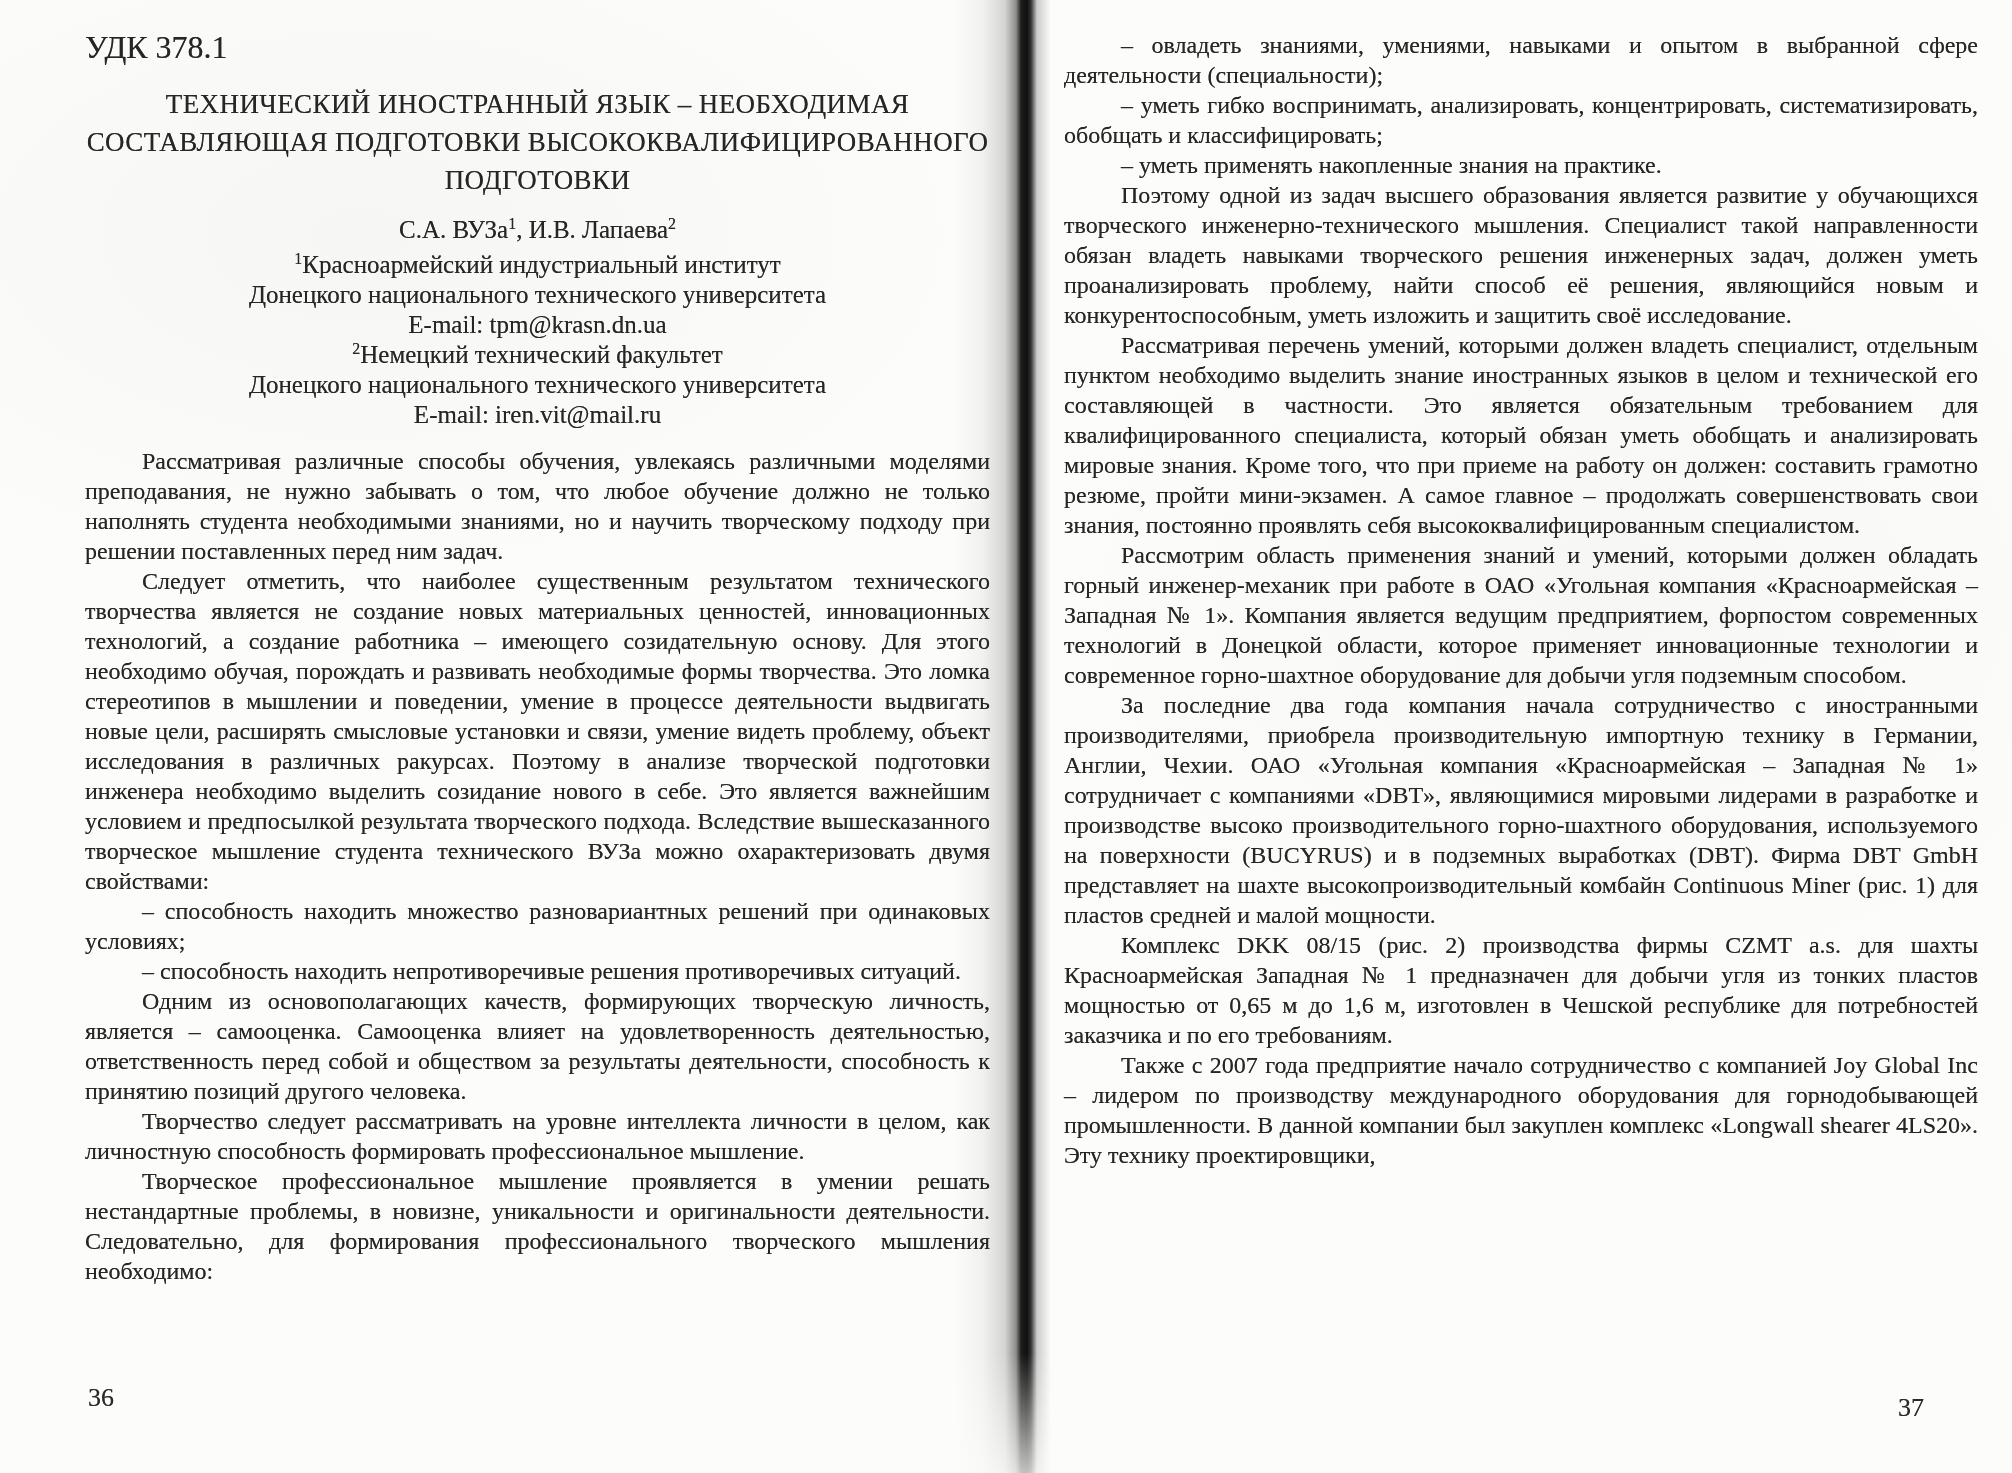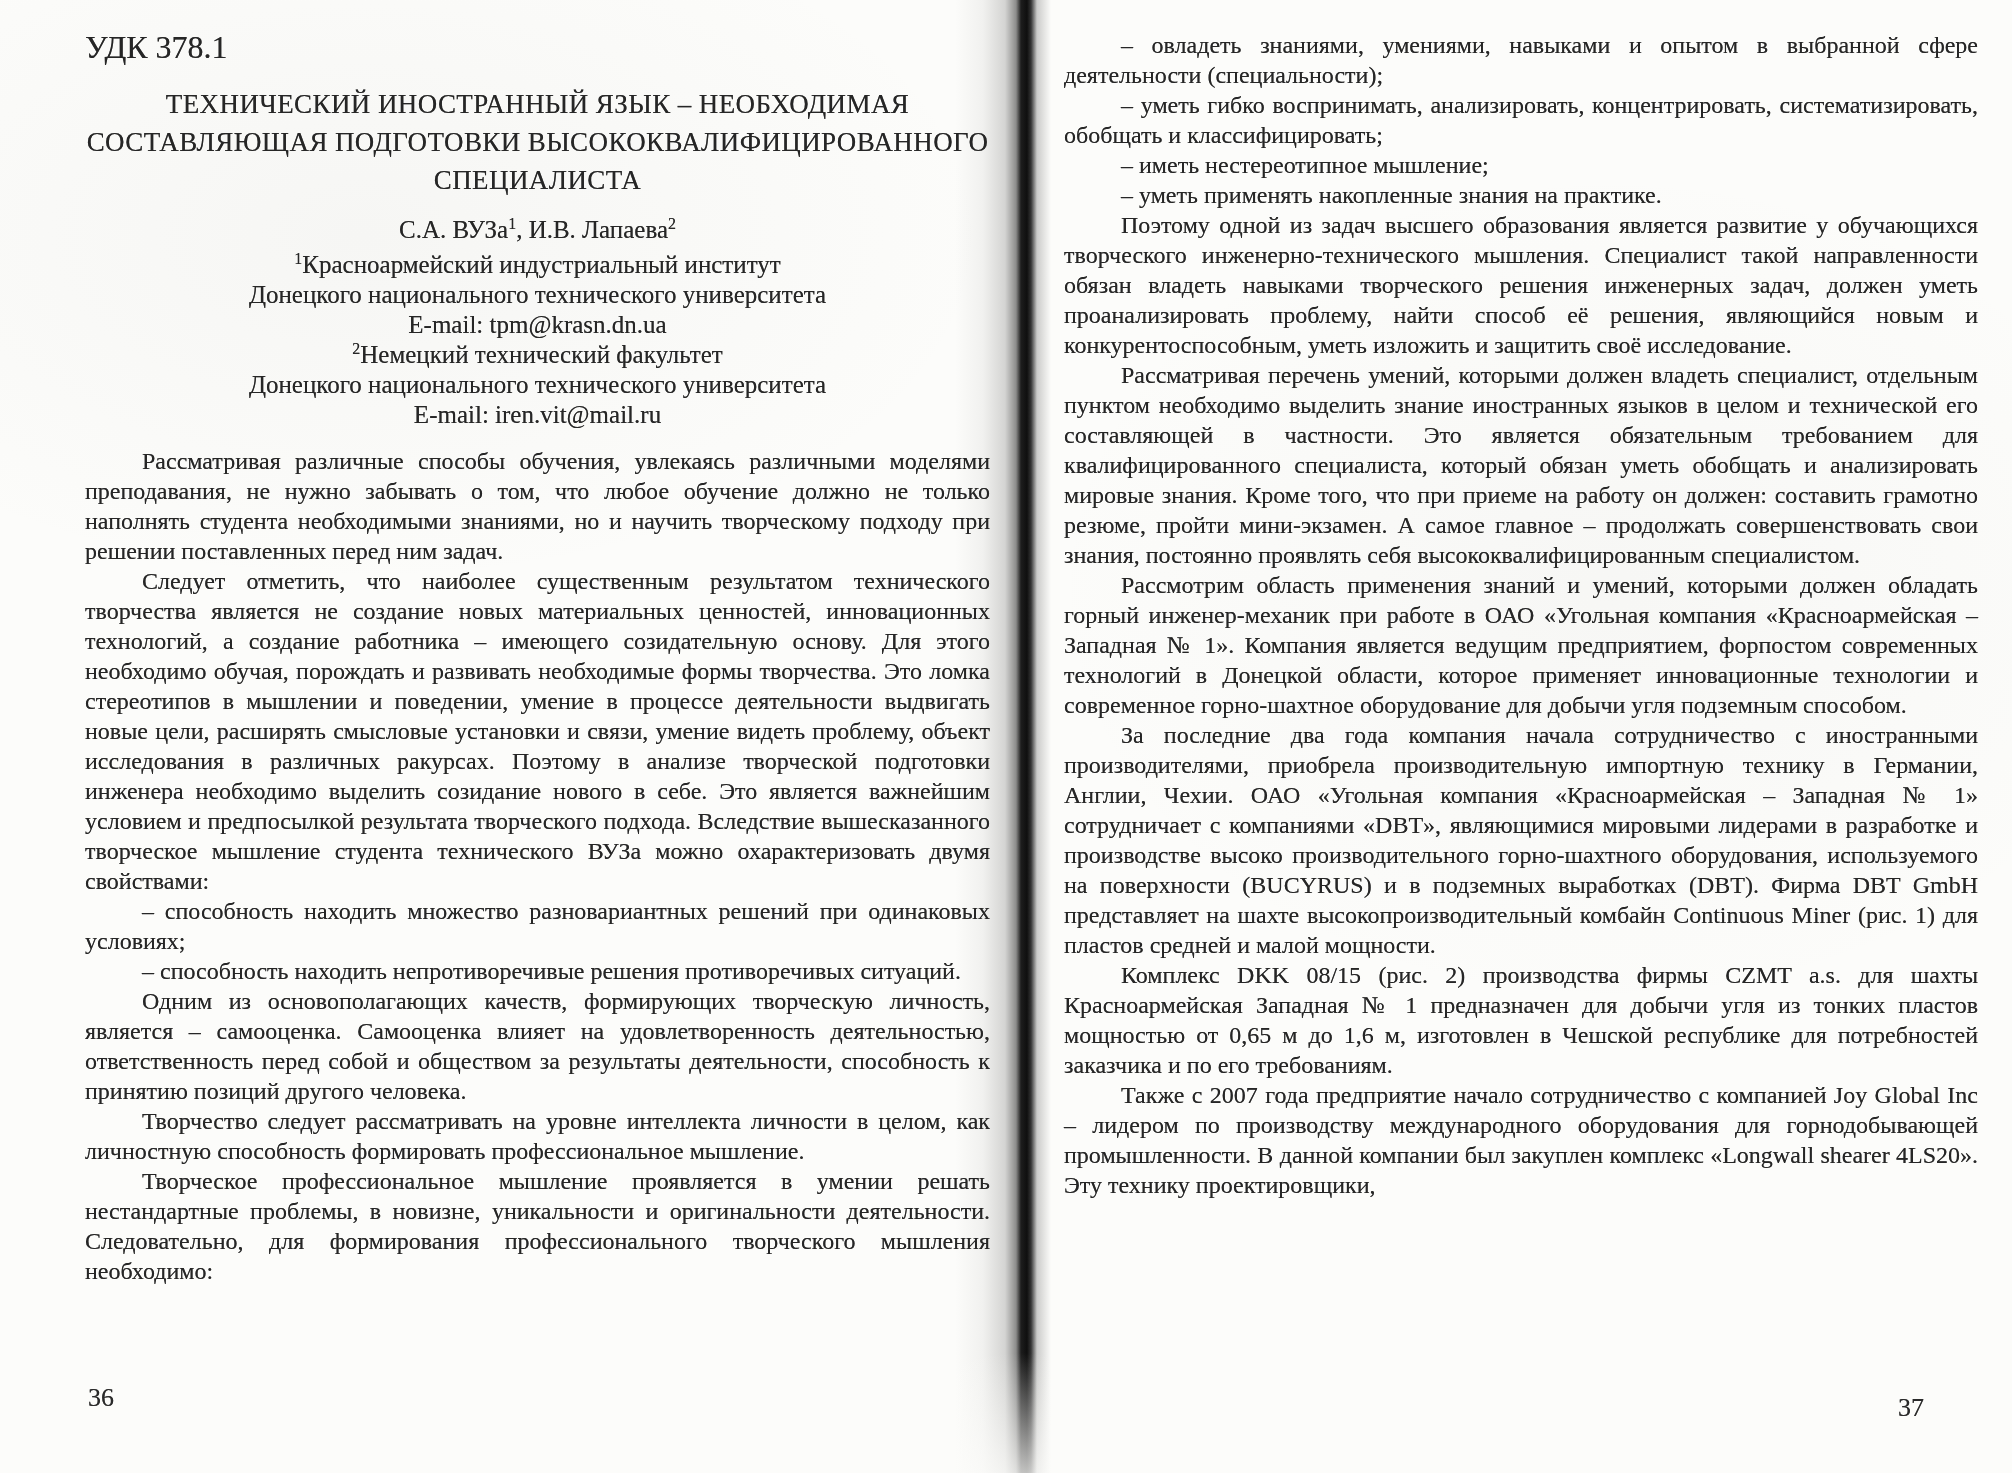--- a/index.html
+++ b/index.html
@@ -109,21 +109,21 @@
 <body>
 
 <div class="scan">
 
   <section class="page page-left txt">
     <div class="udc">УДК 378.1</div>
 
     <h1 class="title">
       <span class="title-line">ТЕХНИЧЕСКИЙ ИНОСТРАННЫЙ ЯЗЫК – НЕОБХОДИМАЯ</span>
       <span class="title-line">СОСТАВЛЯЮЩАЯ ПОДГОТОВКИ ВЫСОКОКВАЛИФИЦИРОВАННОГО</span>
-      <span class="title-line">СПЕЦИАЛИСТА</span>
+      <span class="title-line">ПОДГОТОВКИ</span>
     </h1>
 
     <div class="authors">
       <span>С.А. ВУЗа</span><sup>1</sup><span>, </span><span>И.В. Лапаева</span><sup>2</sup>
     </div>
 
     <div class="affiliations">
       <span class="affil-line"><sup class="affil-sup">1</sup><span>Красноармейский индустриальный институт</span></span>
       <span class="affil-line"><sup class="affil-sup"></sup><span>Донецкого национального технического университета</span></span>
       <span class="affil-line"><sup class="affil-sup"></sup><span>E-mail: tpm@krasn.dn.ua</span></span>
@@ -142,21 +142,20 @@
       <p>Творческое профессиональное мышление проявляется в умении решать нестандартные проблемы, в новизне, уникальности и оригинальности деятельности. Следовательно, для формирования профессионального творческого мышления необходимо:</p>
     </div>
   </section>
 
   <div class="gutter"></div>
 
   <section class="page page-right txt">
     <div class="body">
       <p>– овладеть знаниями, умениями, навыками и опытом в выбранной сфере деятельности (специальности);</p>
       <p>– уметь гибко воспринимать, анализировать, концентрировать, систематизировать, обобщать и классифицировать;</p>
-      <p>– иметь нестереотипное мышление;</p>
       <p>– уметь применять накопленные знания на практике.</p>
       <p>Поэтому одной из задач высшего образования является развитие у обучающихся творческого инженерно-технического мышления. Специалист такой направленности обязан владеть навыками творческого решения инженерных задач, должен уметь проанализировать проблему, найти способ её решения, являющийся новым и конкурентоспособным, уметь изложить и защитить своё исследование.</p>
       <p>Рассматривая перечень умений, которыми должен владеть специалист, отдельным пунктом необходимо выделить знание иностранных языков в целом и технической его составляющей в частности. Это является обязательным требованием для квалифицированного специалиста, который обязан уметь обобщать и анализировать мировые знания. Кроме того, что при приеме на работу он должен: составить грамотно резюме, пройти мини-экзамен. А самое главное – продолжать совершенствовать свои знания, постоянно проявлять себя высококвалифицированным специалистом.</p>
       <p>Рассмотрим область применения знаний и умений, которыми должен обладать горный инженер-механик при работе в ОАО «Угольная компания «Красноармейская – Западная № 1». Компания является ведущим предприятием, форпостом современных технологий в Донецкой области, которое применяет инновационные технологии и современное горно-шахтное оборудование для добычи угля подземным способом.</p>
       <p>За последние два года компания начала сотрудничество с иностранными производителями, приобрела производительную импортную технику в Германии, Англии, Чехии. ОАО «Угольная компания «Красноармейская – Западная № 1» сотрудничает с компаниями «DBT», являющимися мировыми лидерами в разработке и производстве высоко производительного горно-шахтного оборудования, используемого на поверхности (BUCYRUS) и в подземных выработках (DBT). Фирма DBT GmbH представляет на шахте высокопроизводительный комбайн Continuous Miner (рис. 1) для пластов средней и малой мощности.</p>
       <p>Комплекс DKK 08/15 (рис. 2) производства фирмы CZMT a.s. для шахты Красноармейская Западная № 1 предназначен для добычи угля из тонких пластов мощностью от 0,65 м до 1,6 м, изготовлен в Чешской республике для потребностей заказчика и по его требованиям.</p>
       <p>Также с 2007 года предприятие начало сотрудничество с компанией Joy Global Inc – лидером по производству международного оборудования для горнодобывающей промышленности. В данной компании был закуплен комплекс «Longwall shearer 4LS20». Эту технику проектировщики,</p>
     </div>
   </section>
 

